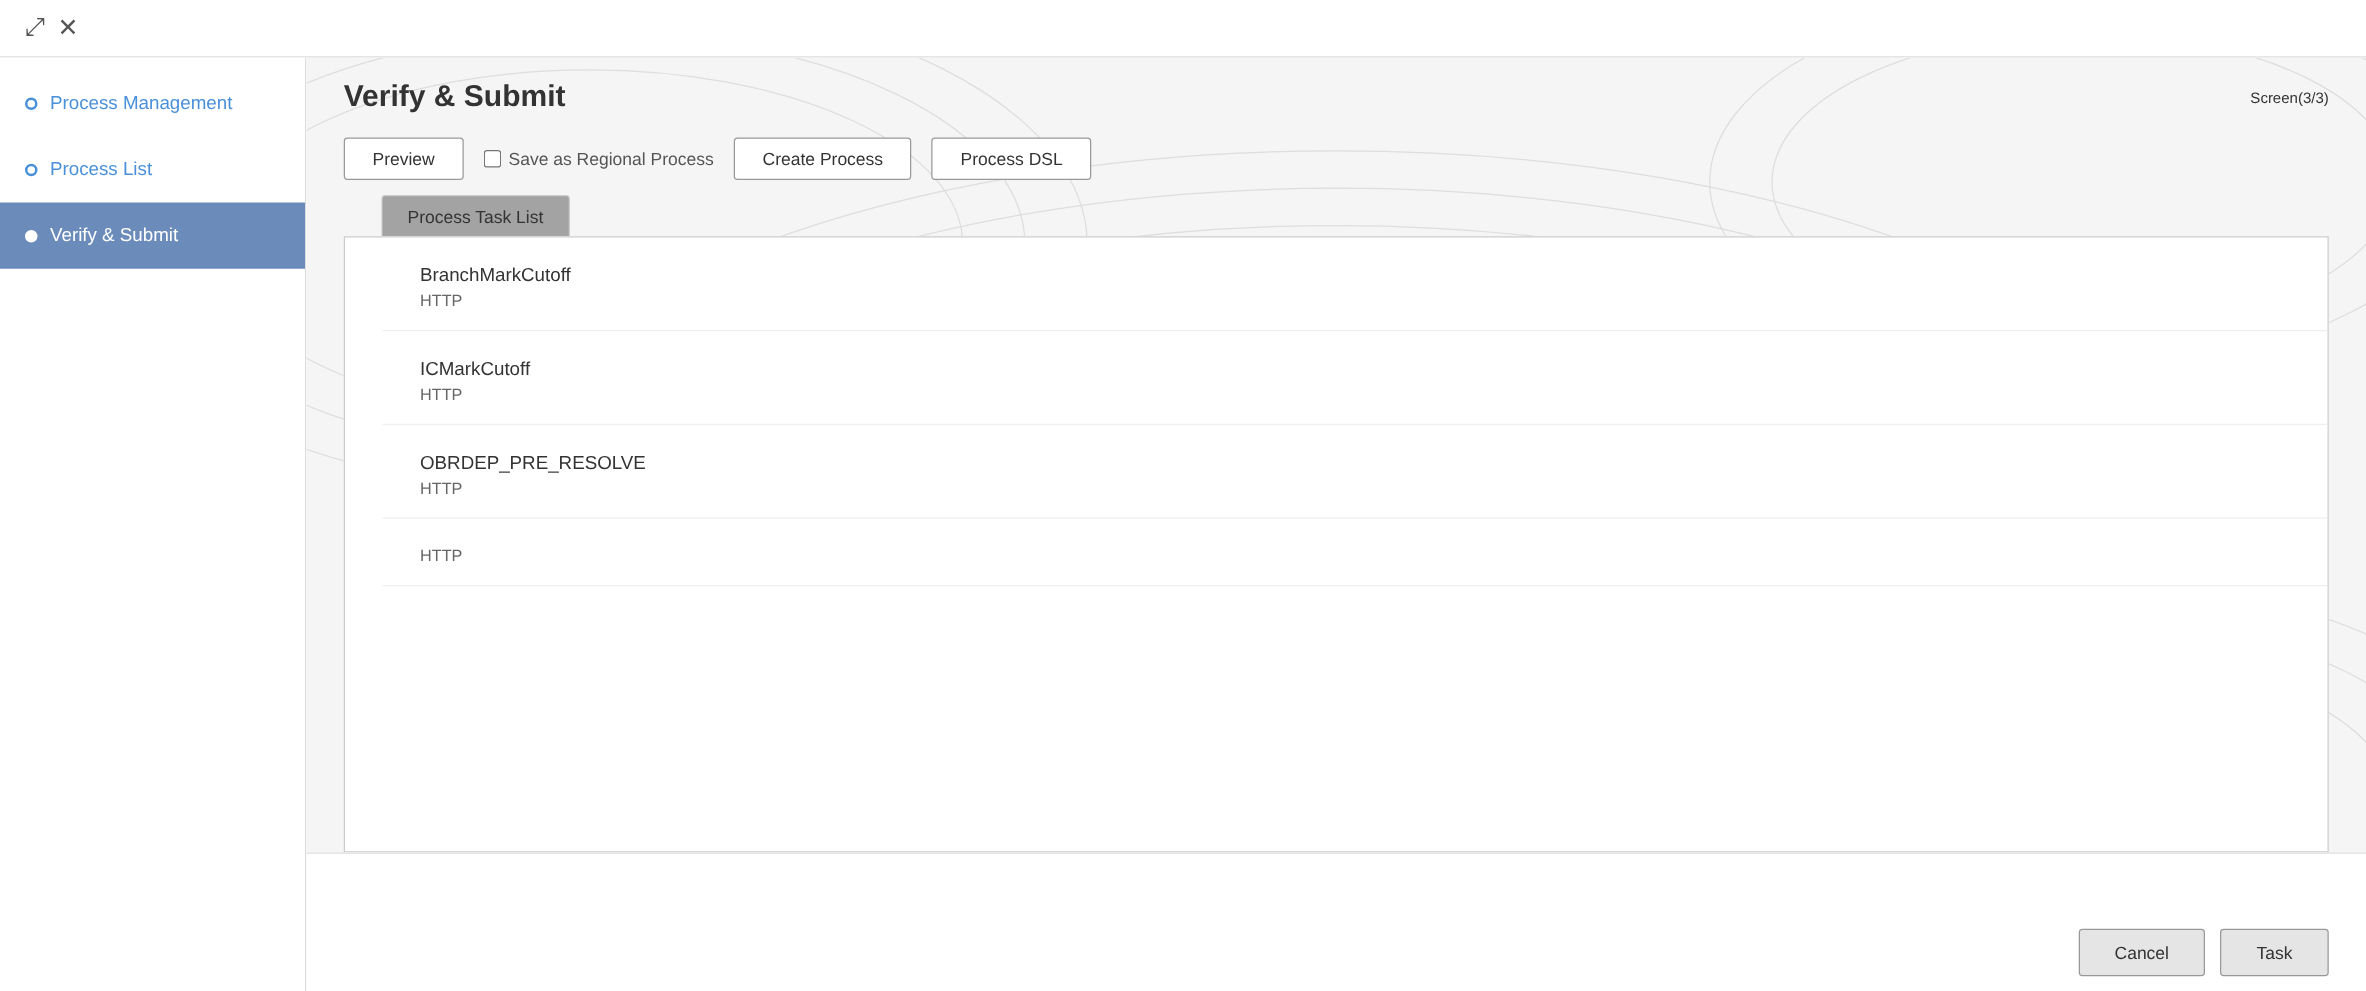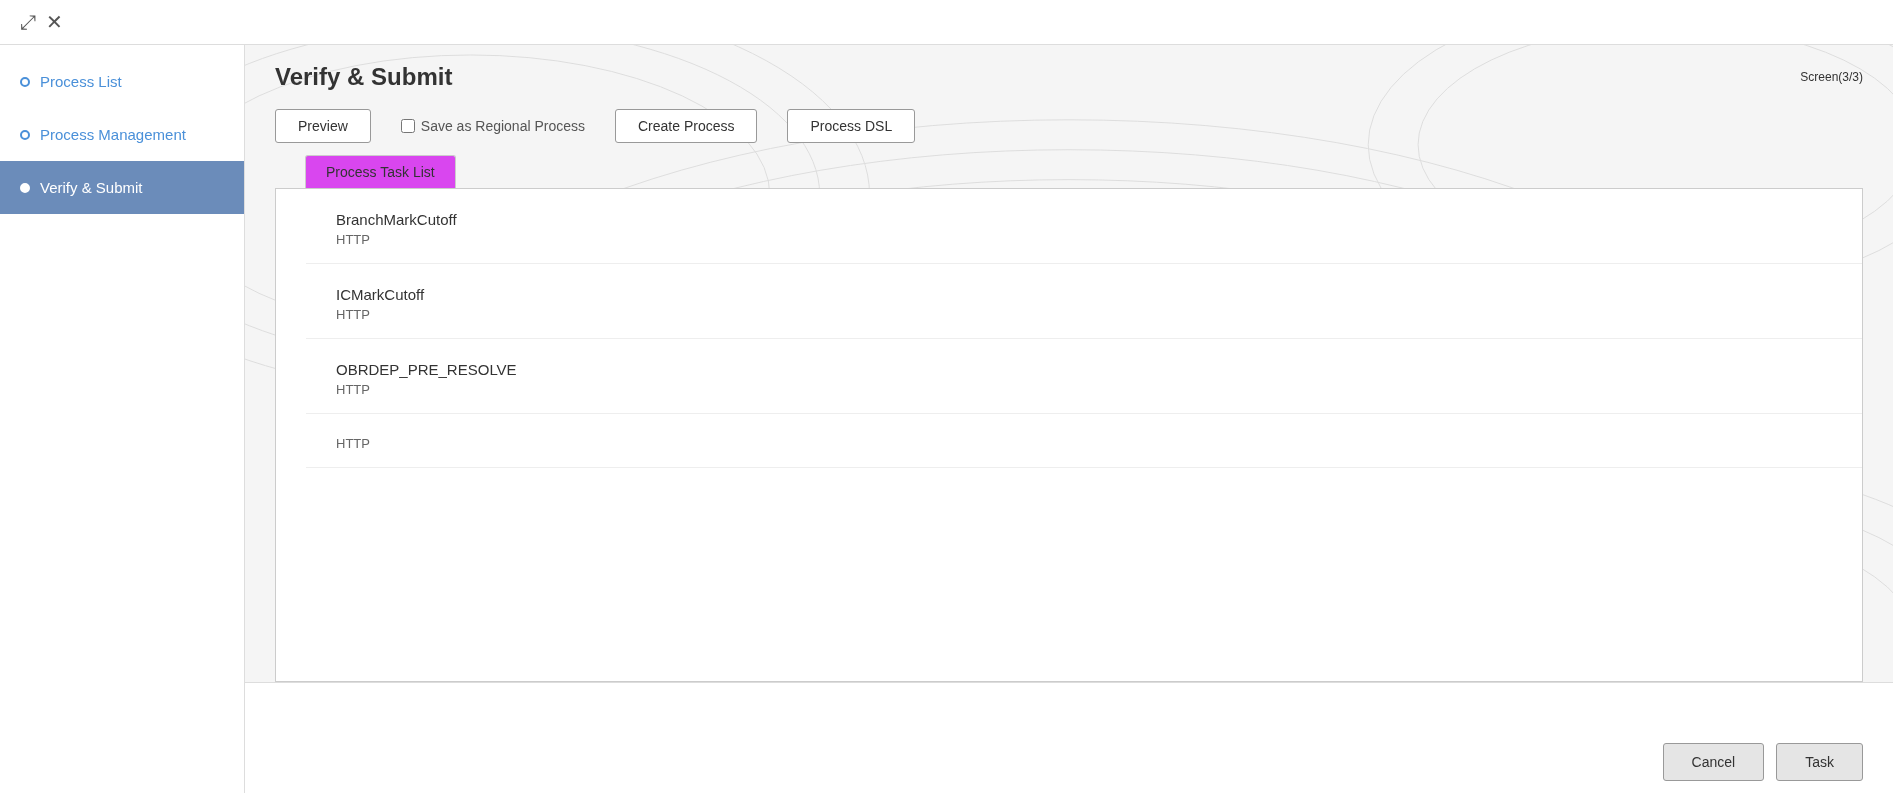--- a/index.html
+++ b/index.html
@@ -129,21 +129,21 @@
     .screen-indicator {
       font-size: 12px;
       color: #333;
     }
 
     
     .toolbar {
       display: flex;
       align-items: center;
       padding: 8px 30px 12px 30px;
-      gap: 30px;
+      gap: 16px;
     }
     .btn {
       padding: 8px 22px;
       font-size: 14px;
       cursor: pointer;
       border: 1px solid #999;
       background: #fff;
       color: #333;
       border-radius: 3px;
     }
@@ -159,21 +159,21 @@
       width: 14px;
       height: 14px;
     }
 
     
     .tab-area {
       margin: 0 30px;
       border: 1px solid #ccc;
       border-bottom: none;
       display: inline-block;
-      background: #d946ef;
+      background: #a3a3a3;
       border-radius: 3px 3px 0 0;
     }
     .tab-label {
       padding: 8px 20px;
       font-size: 14px;
       color: #333;
       display: inline-block;
     }
 
     
@@ -244,25 +244,25 @@
     <span title="Resize">⤢</span>
     <span title="Close">✕</span>
   </div>
 </div>
 
 <div class="main-layout">
 
   <div class="sidebar">
     <div class="sidebar-item">
       <span class="dot"></span>
-      <span class="sidebar-item-label">Process List</span>
+      <span class="sidebar-item-label">Process Management</span>
     </div>
     <div class="sidebar-item">
       <span class="dot"></span>
-      <span class="sidebar-item-label">Process Management</span>
+      <span class="sidebar-item-label">Process List</span>
     </div>
     <div class="sidebar-item active">
       <span class="dot"></span>
       <span class="sidebar-item-label">Verify &amp; Submit</span>
     </div>
   </div>
 
   <div class="content-area">
 
     <div class="content-bg">

